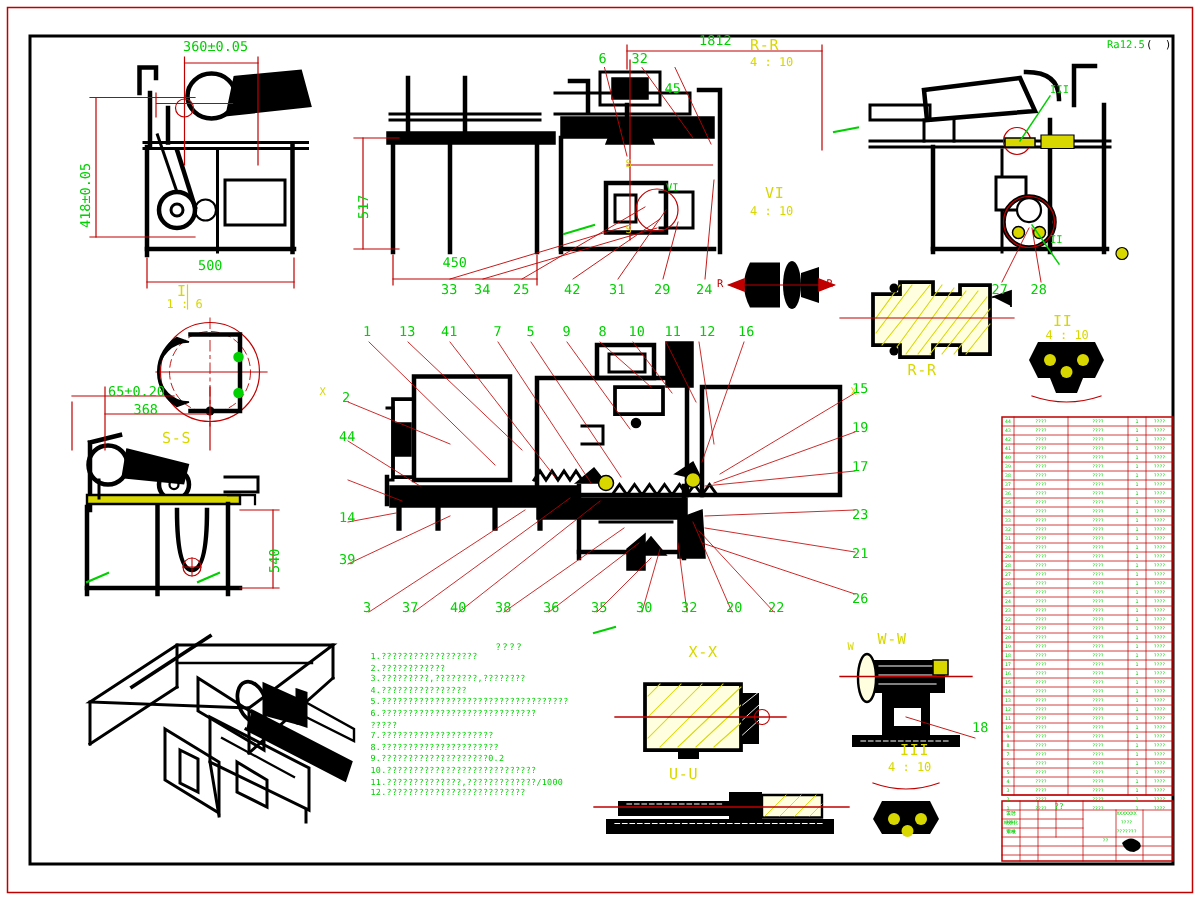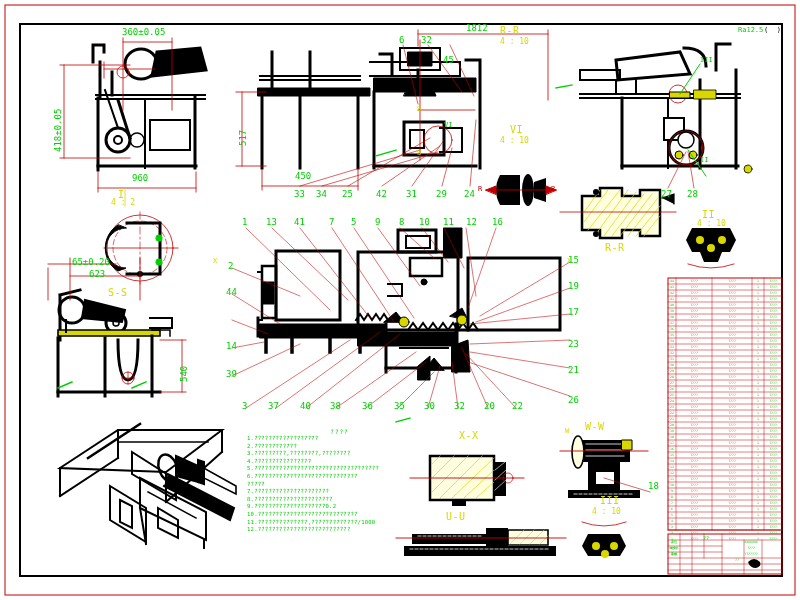--- a/index.html
+++ b/index.html
@@ -429,30 +429,30 @@
     </g>
 
     </g>
   </svg>
 
   <div class="lbl grn sm" style="left:738px;top:27px;">Ra12.5</div>
   <div class="lbl blk sm" style="left:764px;top:27px;">(  )</div>
 
   <div class="lbl grn n" style="left:122px;top:28px;">360±0.05</div>
   <div class="lbl grn n vert" style="left:54px;top:152px;">418±0.05</div>
-  <div class="lbl grn n" style="left:132px;top:174px;">960</div>
+  <div class="lbl grn n" style="left:132px;top:174px;">500</div>
   <div class="lbl grn n vert" style="left:239px;top:146px;">517</div>
   <div class="lbl grn n" style="left:295px;top:172px;">450</div>
   <div class="lbl grn n" style="left:466px;top:24px;">1812</div>
   <div class="lbl grn n" style="left:72px;top:258px;">65±0.20</div>
-  <div class="lbl grn n" style="left:89px;top:270px;">623</div>
+  <div class="lbl grn n" style="left:89px;top:270px;">368</div>
   <div class="lbl grn n vert" style="left:180px;top:382px;">540</div>
 
   <div class="lbl ylw sec" style="left:118px;top:190px;">I</div>
-  <div class="lbl ylw scale-l" style="left:111px;top:199px;">4 : 2</div>
+  <div class="lbl ylw scale-l" style="left:111px;top:199px;">1 : 6</div>
   <div class="lbl ylw sec" style="left:108px;top:288px;">S-S</div>
   <div class="lbl ylw sec" style="left:500px;top:26px;">R-R</div>
   <div class="lbl ylw scale-l" style="left:500px;top:38px;">4 : 10</div>
   <div class="lbl ylw sec" style="left:510px;top:125px;">VI</div>
   <div class="lbl ylw scale-l" style="left:500px;top:137px;">4 : 10</div>
   <div class="lbl ylw sec" style="left:605px;top:243px;">R-R</div>
   <div class="lbl ylw sec" style="left:702px;top:210px;">II</div>
   <div class="lbl ylw scale-l" style="left:697px;top:220px;">4 : 10</div>
   <div class="lbl grn sm" style="left:700px;top:157px;">II</div>
   <div class="lbl grn sm" style="left:700px;top:57px;">III</div>

